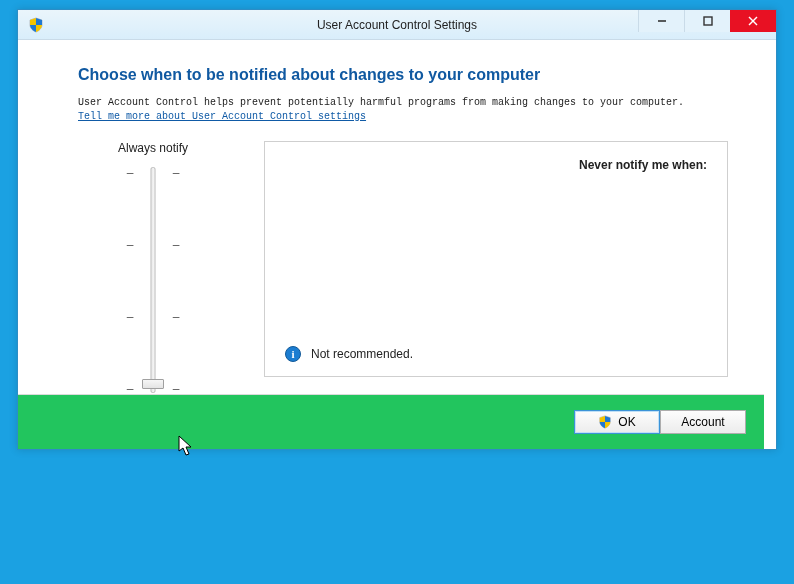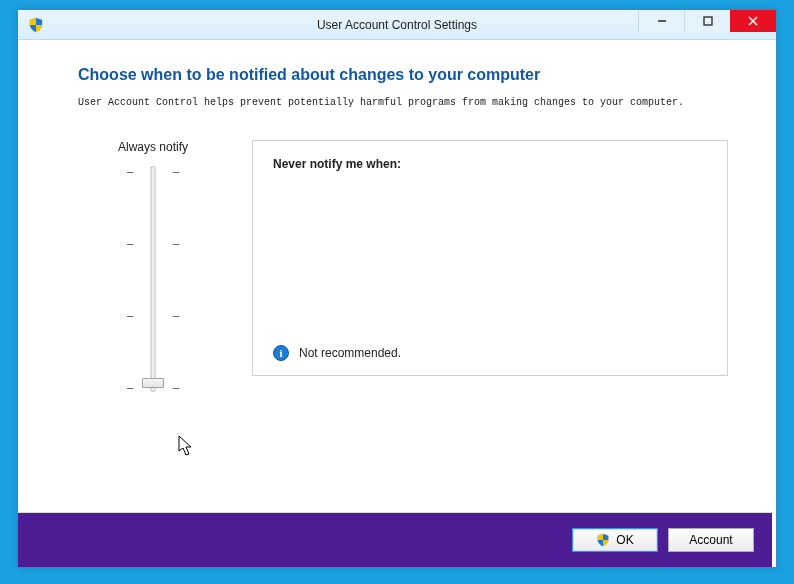--- a/index.html
+++ b/index.html
@@ -7,21 +7,21 @@
     margin: 0; padding: 0;
     width: 794px; height: 584px;
     font-family: "Segoe UI", Tahoma, sans-serif;
     font-size: 12px;
     background: #1ba1e2;
     overflow: hidden;
   }
   .window {
     position: absolute;
     top: 9px; left: 17px;
-    width: 760px; height: 559px;
+    width: 760px; height: 441px;
     background: #ffffff;
     border: 1px solid #2c8dc6;
     box-shadow: 0 0 8px rgba(0,0,0,.15);
   }
   .titlebar {
     height: 30px;
     background: linear-gradient(#eaf5fb, #d9eefb);
     border-bottom: 1px solid #c9dbe8;
     display: flex;
     align-items: center;
@@ -83,23 +83,23 @@
     font-family: Liberation Mono, monospace;
   }
   .help-link {
     color: #0f5aa6;
     text-decoration: underline;
     cursor: pointer;
   }
 
   .body-row {
     display: flex;
-    margin-top: 30px;
+    margin-top: 18px;
     align-items: flex-start;
-    gap: 24px;
+    gap: 36px;
   }
 
   .slider-col {
     width: 150px;
     text-align: center;
     position: relative;
   }
   .slider-label { font-size: 12px; color: #222; }
   .slider-wrap {
     position: relative;
@@ -139,20 +139,21 @@
     flex: 1;
     border: 1px solid #cfcfcf;
     padding: 16px 20px 14px 20px;
     min-height: 236px;
     position: relative;
   }
   .info-title {
     font-weight: 700;
     font-size: 12px;
     margin-bottom: 10px;
+    text-align: right;
   }
   .info-box ul {
     margin: 0 0 0 18px;
     padding: 0;
     font-size: 12px;
   }
   .info-box li { margin: 6px 0; line-height: 1.35; }
   .reco {
     position: absolute;
     left: 20px; bottom: 14px;
@@ -168,29 +169,28 @@
     color: #fff;
     font-weight: bold;
     font-family: "Segoe UI", serif;
     font-size: 11px;
     display: flex; align-items: center; justify-content: center;
     border: 1px solid #125a99;
   }
 
   .footer {
     position: absolute;
-    bottom: 0; left: 0; right: 4px;
+    bottom: 0; left: 0; right: 12px;
     height: 55px;
-    background: #4c1d95;
+    background: #22c55e;
     border-top: 1px solid #dadada;
     display: flex;
     justify-content: flex-end;
     align-items: center;
     padding-right: 18px;
-    gap: 10px;
   }
   .btn {
     min-width: 86px;
     height: 24px;
     font-size: 12px;
     border: 1px solid #adadad;
     background: linear-gradient(#fdfdfd,#ececec);
     padding: 0 14px;
     display: inline-flex;
     align-items: center;
@@ -241,20 +241,21 @@
             <line x1="9" y1="1" x2="1" y2="9" stroke="#fff" stroke-width="1.5"></line>
           </svg>
       </div>
     </div>
   </div>
 
   <div class="content">
     <div class="heading">Choose when to be notified about changes to your computer</div>
     <div class="desc">
       <span>User Account Control helps prevent potentially harmful programs from making changes to your computer.</span><br>
+      <a class="help-link">Tell me more about User Account Control settings</a>
     </div>
 
     <div class="body-row">
       <div class="slider-col">
         <div class="slider-label">Always notify</div>
         <div class="slider-wrap">
           <div class="track"></div>
           <div class="tick-row" style="top:2px">
               <span>–</span>
               <span>–</span>

